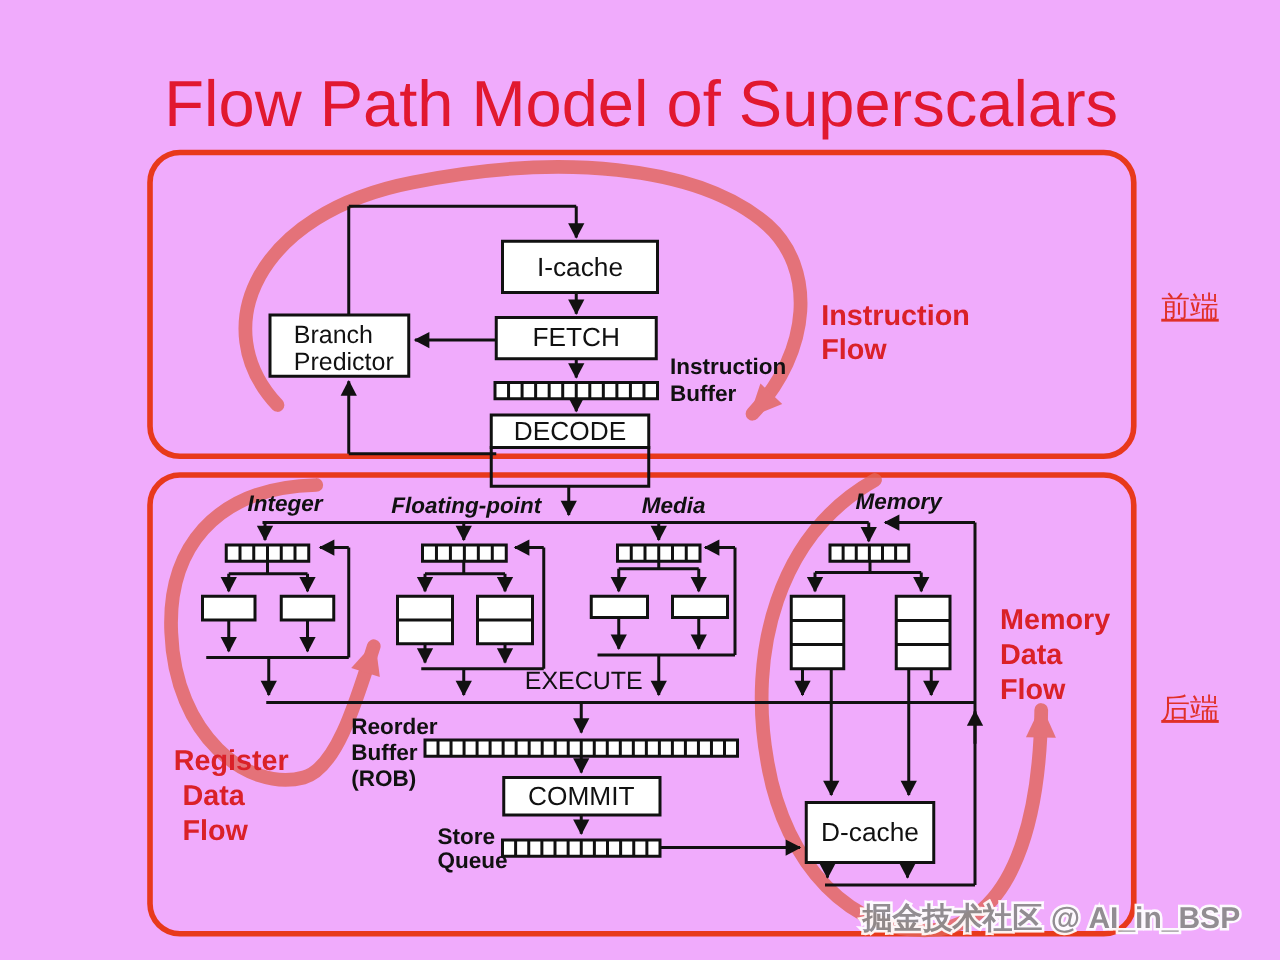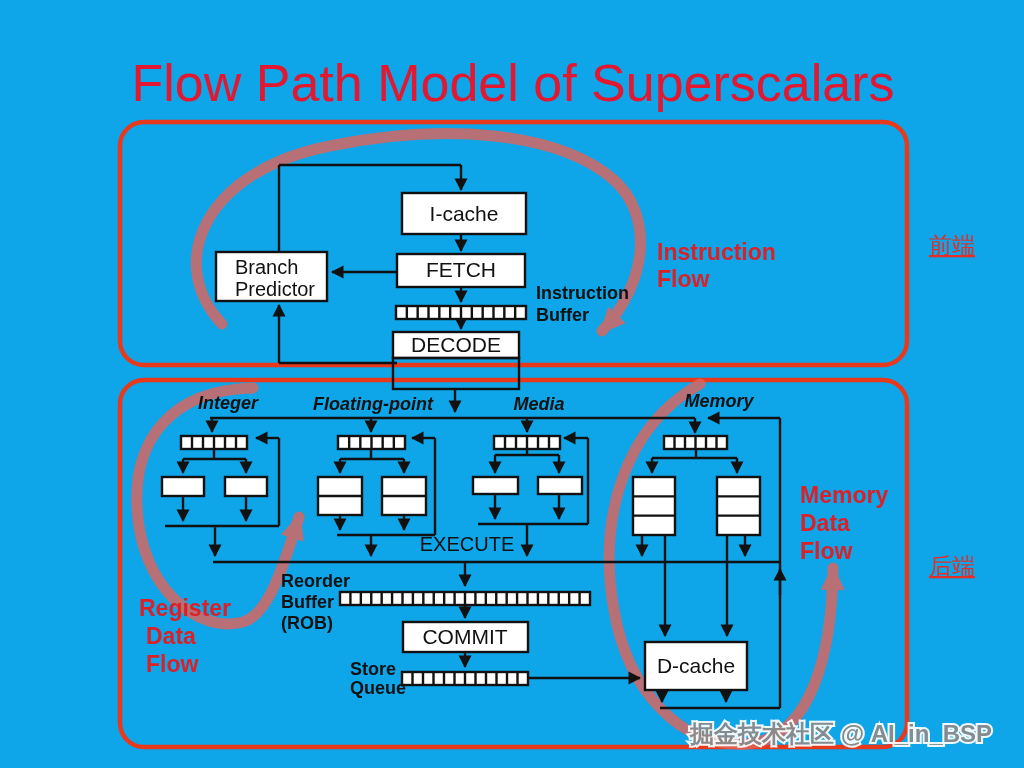--- a/index.html
+++ b/index.html
@@ -1,16 +1,16 @@
 <!DOCTYPE html>
 <html><head>
 <meta charset="utf-8">
 <style>
   html,body{margin:0;padding:0;background:#fff;}
-  #page{position:relative;width:1024px;height:768px;background:#0ea5e9;overflow:hidden;
+  #page{position:relative;width:1024px;height:768px;background:#f0abfc;overflow:hidden;
         font-family:"Liberation Sans",sans-serif;text-decoration:underline;}
   svg{position:absolute;left:0;top:0;}
   .ln{stroke:#111;stroke-width:2.4;fill:none;}
   .bx{fill:#fff;stroke:#111;stroke-width:2.4;}
   .bx-clear{fill:none;stroke:#111;stroke-width:2.4;}
   .panel{fill:none;stroke:#e8391c;stroke-width:4.5;}
   .sketch{fill:none;stroke:#e26459;stroke-width:11;opacity:0.8;stroke-linecap:round;}
   text{font-family:"Liberation Sans",sans-serif;fill:#111;}
   .t-box{font-size:21px;}
   .t-box-s{font-size:20px;}

